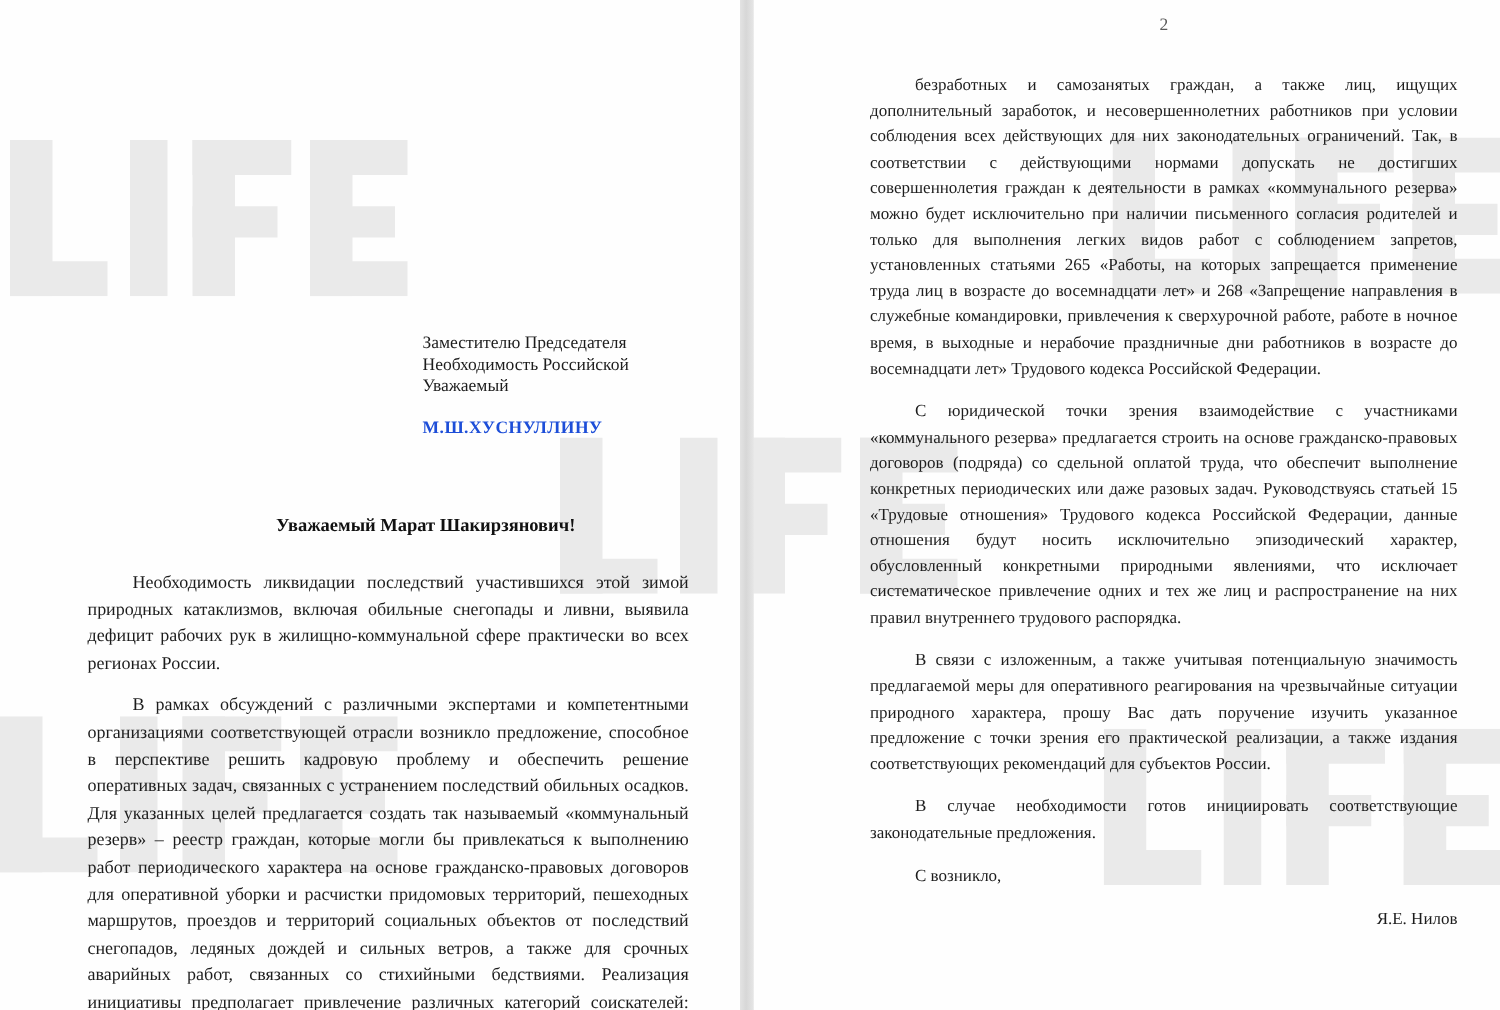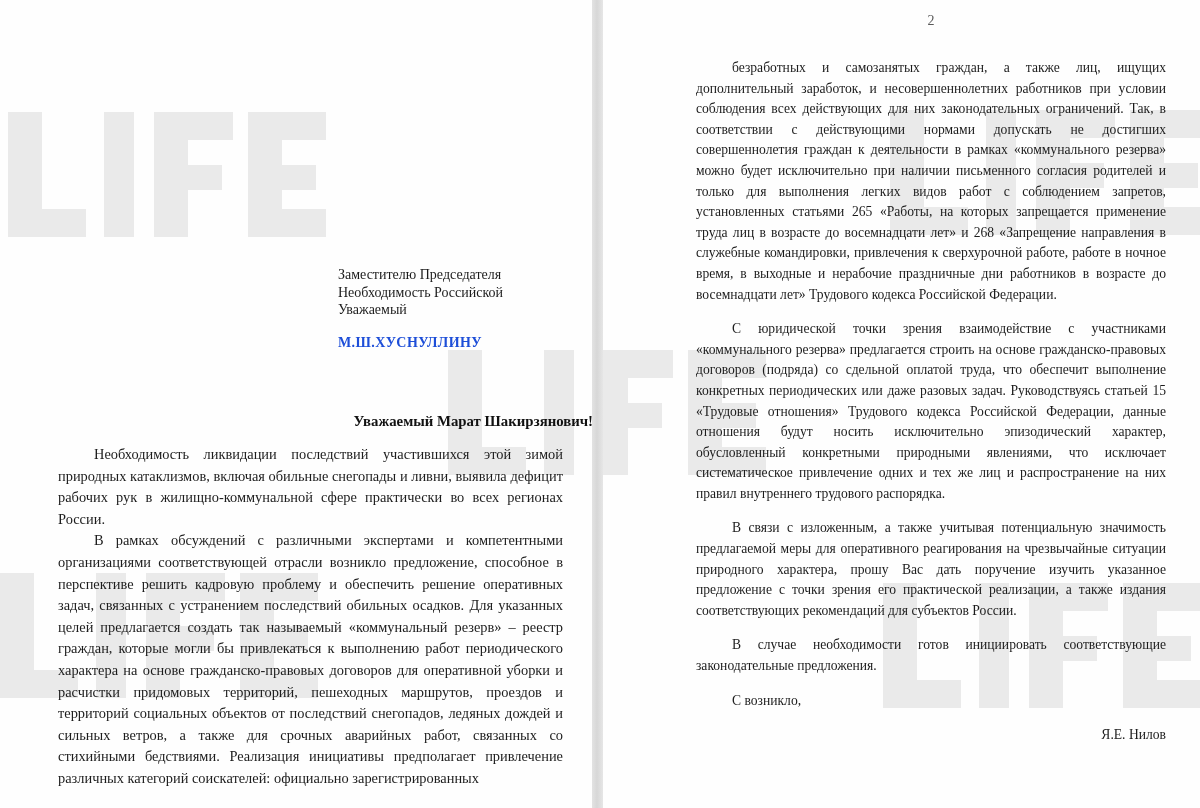--- a/index.html
+++ b/index.html
@@ -26,28 +26,28 @@
   .page-right{left:603px;width:597px;}
 
   .addressee{
     position:absolute;left:338px;top:266px;width:230px;
     font-size:14px;line-height:17.5px;
   }
   .addressee-name{margin-top:15px;font-weight:bold;letter-spacing:.4px;color:#1d4ed8;}
 
   .salutation{
     position:absolute;left:88px;top:413px;width:505px;
-    text-align:right;font-weight:bold;font-size:14.8px;color:#111;
+    text-align:center;font-weight:bold;font-size:14.8px;color:#111;
   }
 
   .body-left{
     position:absolute;left:58px;top:444px;width:505px;
     font-size:14.4px;line-height:21.6px;text-align:justify;
   }
-  .body-left p{margin:0;text-indent:36px;}
+  .body-left p{margin:12px;text-indent:36px;}
 
   .page-num{
     position:absolute;top:13px;left:79px;width:498px;
     text-align:center;font-size:14px;color:#5a5a5a;
   }
   .body-right{
     position:absolute;left:79px;top:44px;width:498px;
     font-size:13.6px;line-height:20.6px;text-align:justify;
   }
   .body-right p{margin:14px;text-indent:36px;}

